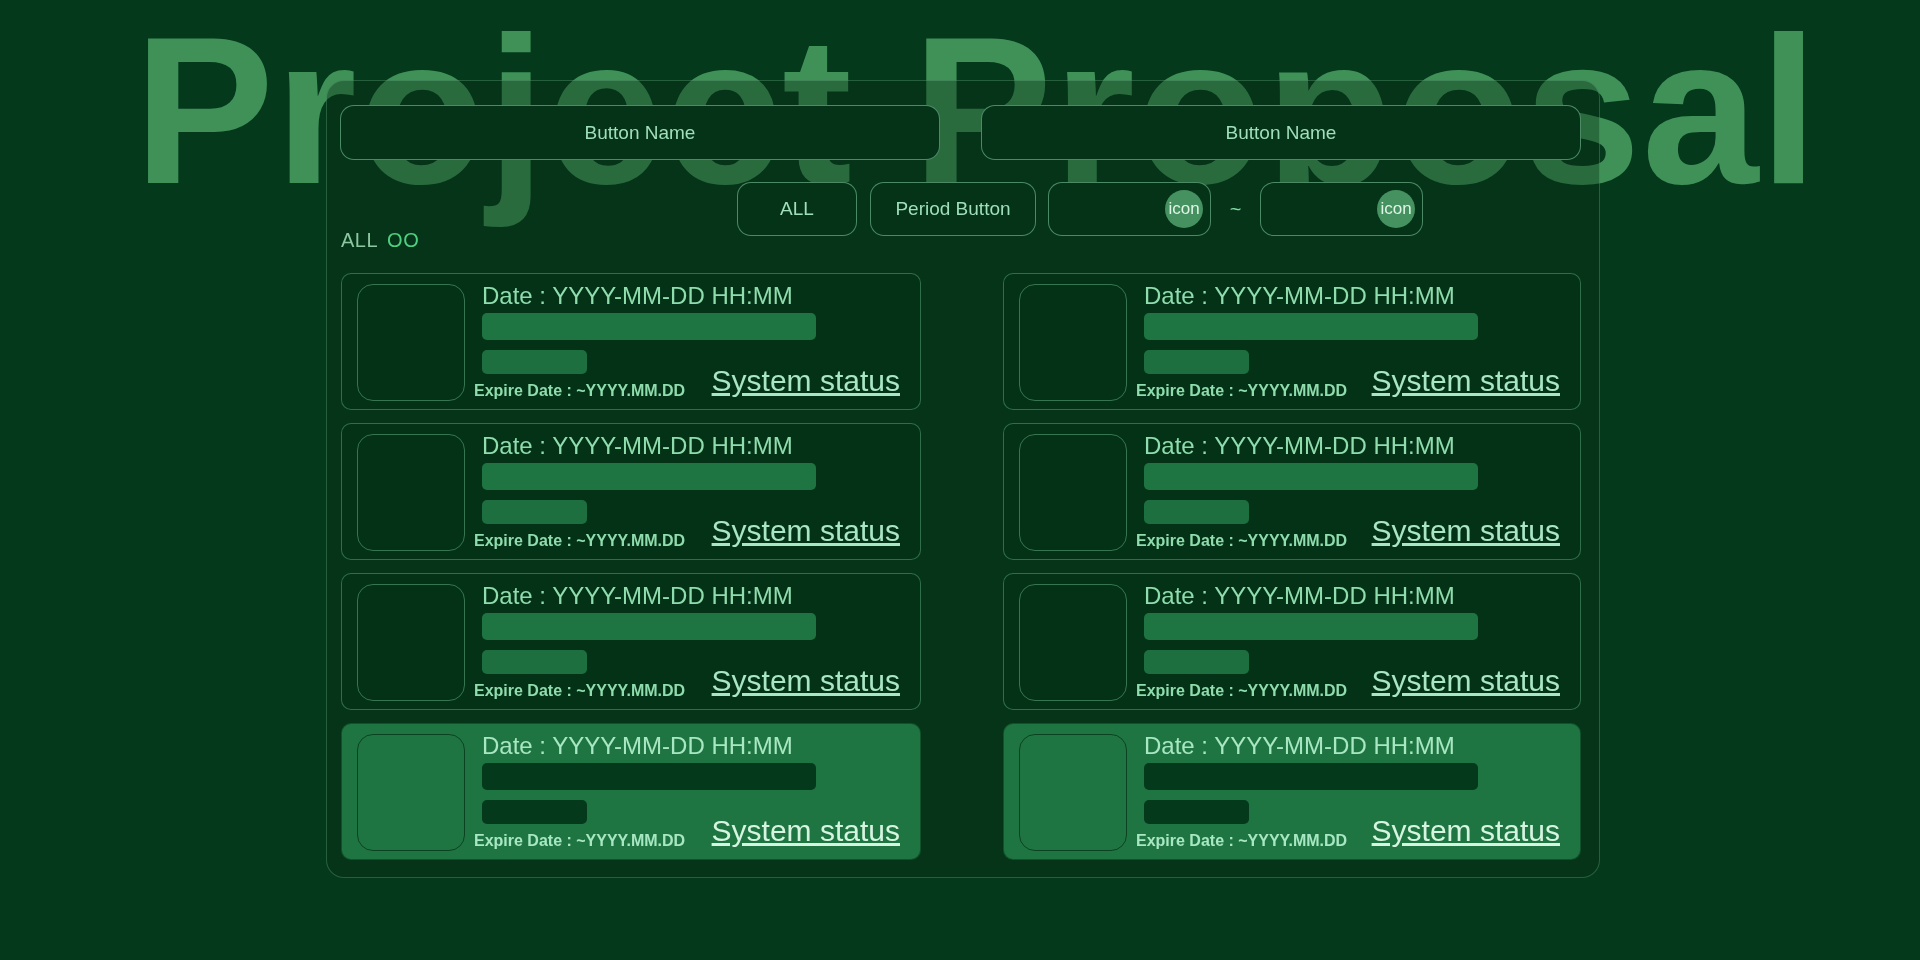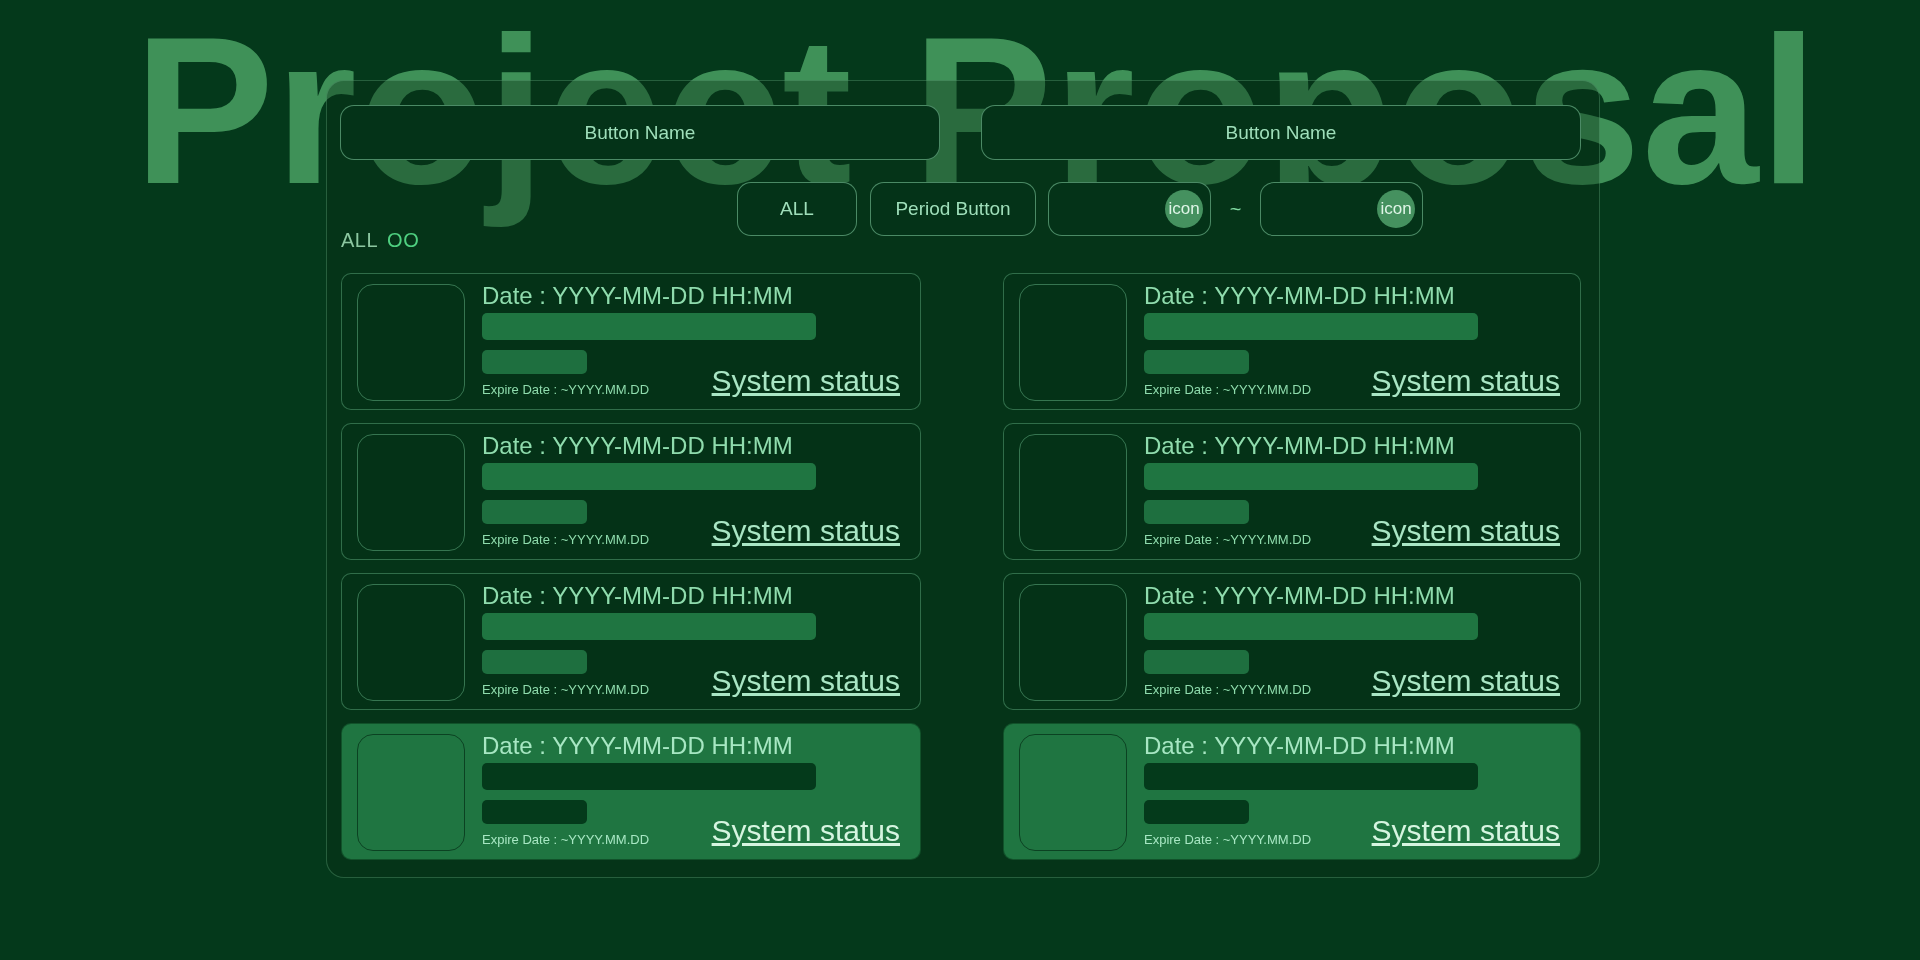--- a/index.html
+++ b/index.html
@@ -99,22 +99,22 @@
     border-radius:16px;
   }
   .date-lbl {
     position:absolute; left:140px; top:8px;
     font-size:24px; color:#8FDCAD;
   }
   .bar { position:absolute; left:140px; border-radius:5px; }
   .bar.long  { top:39px; width:334px; height:27px; background:#1F7541; }
   .bar.short { top:76px; width:105px; height:24px; background:#1E6F3F; }
   .expire-lbl {
-    position:absolute; left:140px; top:108px;
-    font-size:13px; color:#8FDCAD;
+    position:absolute; left:132px; top:108px;
+    font-size:16px; color:#8FDCAD;font-weight:bold;
   }
   .status-lbl {
     position:absolute; right:20px; bottom:11px;
     font-size:30px; color:#A9E6C4;text-decoration:underline;
   }
 
   .card.highlighted { background:#1F7541; border-color:rgba(6,52,24,0.55); }
   .card.highlighted .thumb { border-color:rgba(6,50,24,0.75); }
   .card.highlighted .bar   { background:#043A1B; }
   .card.highlighted .date-lbl,

